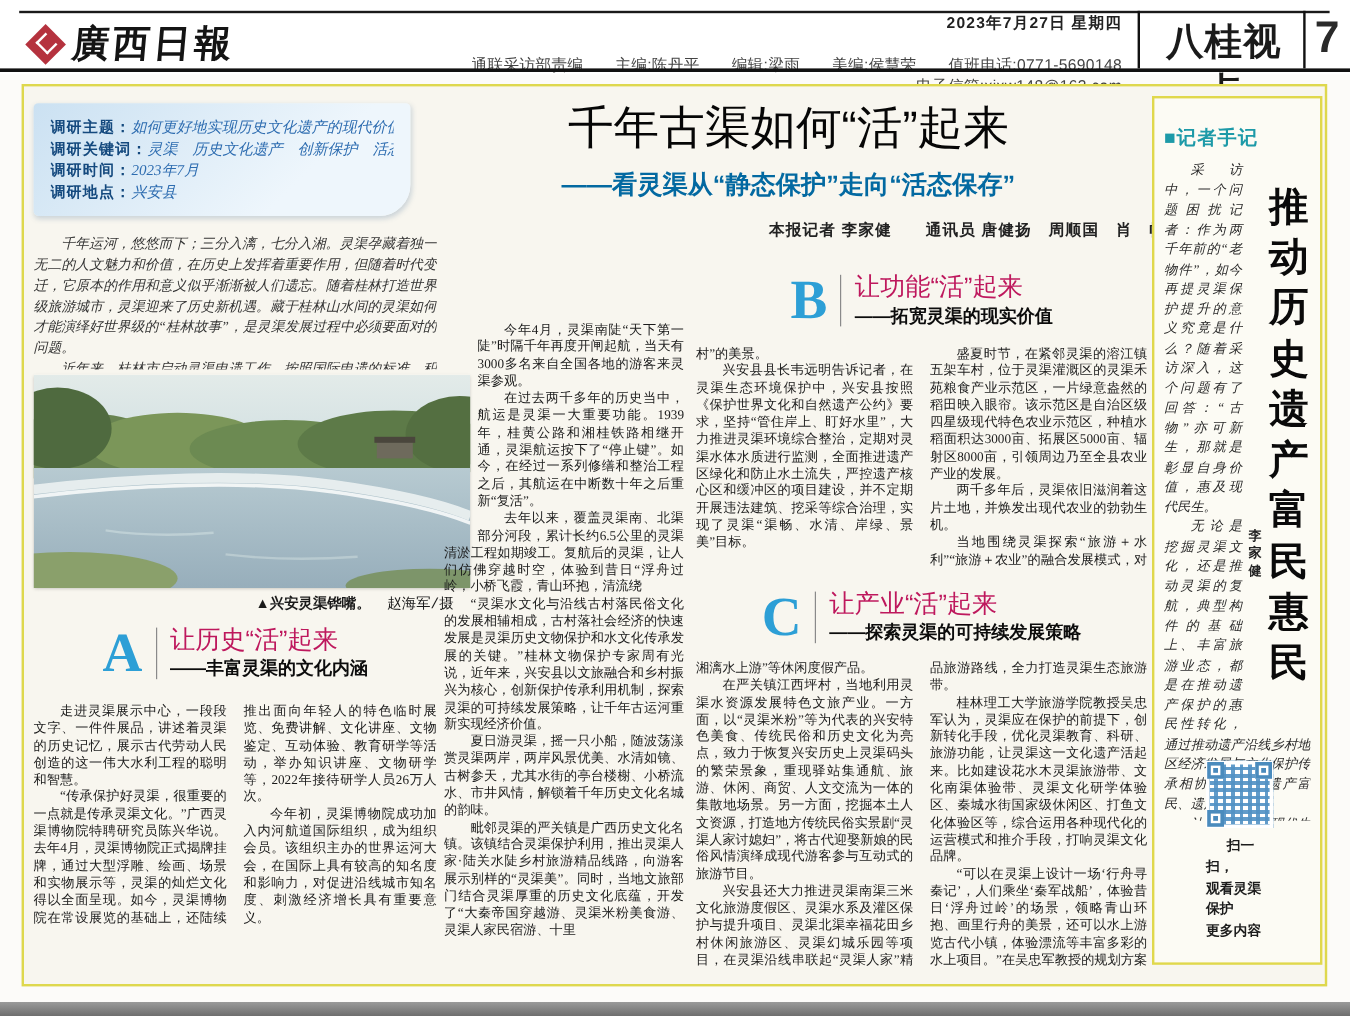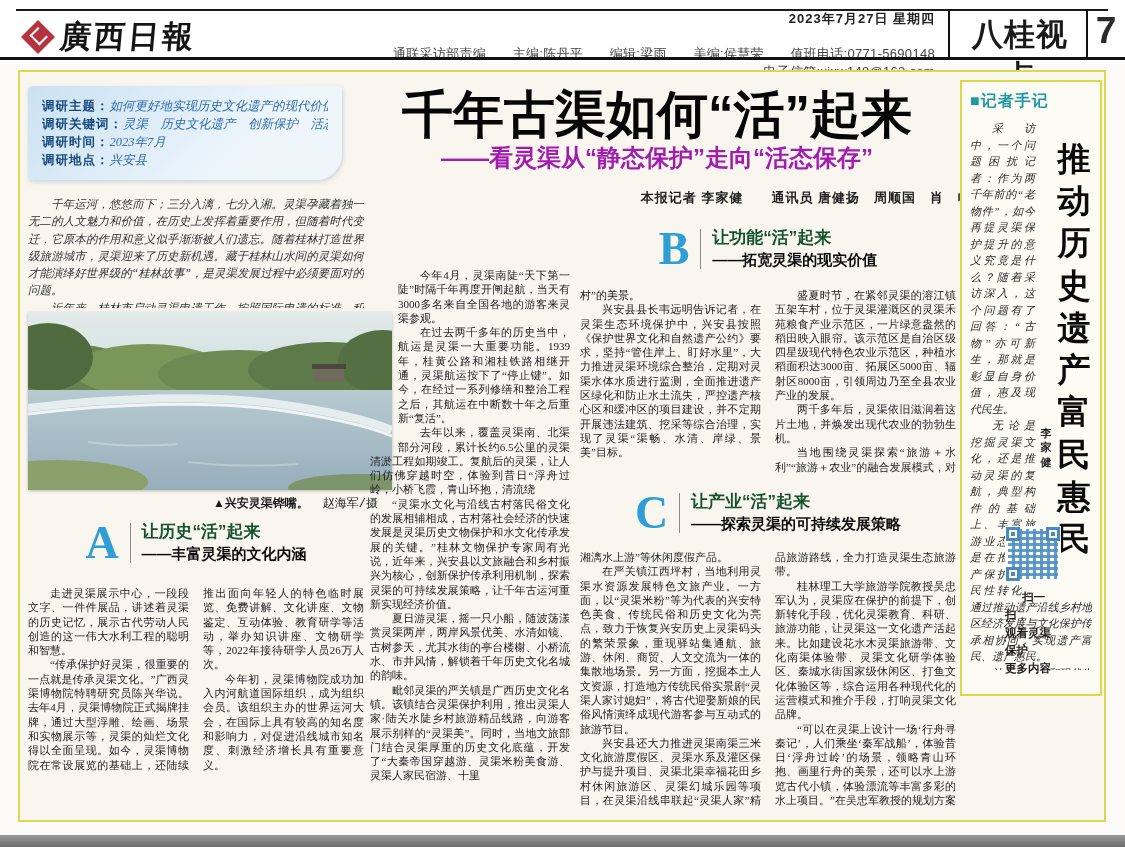--- a/index.html
+++ b/index.html
@@ -31,48 +31,48 @@
   
   .info-box{position:absolute;left:8px;top:14px;width:314px;height:94px;box-sizing:border-box;
     background:linear-gradient(135deg,#cbe1f2,#eef6fc 70%);
     border-radius:4px 4px 26px 4px;box-shadow:1px 2px 4px rgba(70,110,150,.25);
     padding:11px 14px;}
   .info-row{font-size:12.5px;line-height:1.45;white-space:nowrap;overflow:hidden;}
   .info-label{font-weight:bold;color:#14497e;letter-spacing:1px;}
   .info-value{color:#2d6cb0;font-family:"Liberation Serif",serif;font-style:italic;}
   
   .headline{position:absolute;left:322px;top:16px;width:630px;text-align:center;}
-  .main-title{font-size:51px;font-weight:700;color:#060606;letter-spacing:0px;line-height:1.05;}
-  .sub-title{font-size:24px;font-weight:800;color:#a21caf;margin-top:0;}
+  .main-title{font-size:38px;font-weight:400;color:#060606;letter-spacing:0px;line-height:1.05;}
+  .sub-title{font-size:21px;font-weight:800;color:#0369a1;margin-top:12px;}
   .byline{font-size:13px;font-weight:600;color:#222;margin-top:15px;letter-spacing:1px;text-align:right;}
   
   .intro{position:absolute;left:8px;top:124px;width:336px;height:112px;overflow:hidden;
     font-family:"Liberation Serif",serif;font-style:italic;font-size:11.5px;line-height:1.5;
     color:#333;text-align:justify;}
   .intro p{margin:0;text-indent:2em;}
   
   .photo{position:absolute;left:8px;top:240px;width:364px;height:178px;overflow:hidden;box-shadow:0 1px 3px rgba(0,0,0,.25);}
   .photo-caption{position:absolute;left:8px;top:423px;width:364px;font-size:12px;color:#1a1a1a;
     text-align:right;padding-right:14px;box-sizing:border-box;font-family:"Liberation Serif",serif;font-weight:bold;}
   .photo-credit{margin-left:14px;font-weight:normal;font-family:Liberation Mono, monospace;}
   
   .sec-head{position:absolute;display:flex;justify-content:center;align-items:center;gap:11px;}
   .sec-letter{font-family:"Liberation Serif",serif;font-weight:900;font-size:46px;color:#2d9fd6;line-height:1;}
   .sec-rule{width:1px;align-self:stretch;background:#8a8a8a;margin:3px 0;}
-  .sec-line1{font-size:17px;font-weight:700;color:#14532d;line-height:1.35;}
+  .sec-line1{font-size:21px;font-weight:400;color:#be185d;line-height:1.35;}
   .sec-line2{font-size:15px;font-weight:800;color:#0c0c0c;line-height:1.35;}
   
   .bt{font-family:"Liberation Serif",serif;font-size:11px;line-height:1.3;color:#1b1b1b;text-align:justify;overflow:hidden;position:absolute;}
   .bt p{margin:0;text-indent:2em;}
   .first-tail p:first-child{text-indent:0;}
   .cols2{column-count:2;column-gap:14px;}
   .photo-spacer{float:left;width:28px;height:182px;}
   
-  .notebook{position:absolute;left:940px;top:8px;width:142px;height:616px;box-sizing:border-box;
-    border:2px solid #e0d84c;background:#fcfbf4;padding:9px 8px;}
+  .notebook{position:absolute;left:940px;top:8px;width:142px;height:724px;box-sizing:border-box;
+    border:2px solid #e0d84c;background:#fcfbf4;padding:23px 8px;}
   .nb-header{color:#1d9aa8;font-weight:900;font-size:16px;letter-spacing:1px;}
   .nb-body{margin-top:8px;height:550px;overflow:hidden;
     font-family:"Liberation Serif",serif;font-style:italic;font-size:11px;line-height:1.5;
     color:#2a2a2a;text-align:justify;}
   .nb-body p{margin:0;text-indent:2em;}
   .vtitle-float{float:right;width:52px;height:452px;margin:18px 0 6px 5px;position:relative;font-style:normal;}
   .vt-main{position:absolute;right:0;top:0;width:36px;font-size:33px;font-weight:900;color:#0a0a0a;
     line-height:1.28;text-align:center;word-break:break-all;font-family:"Liberation Serif",serif;}
   .vt-name{position:absolute;right:40px;top:288px;width:12px;font-size:11px;font-weight:700;color:#222;
     line-height:1.3;word-break:break-all;text-align:center;}

